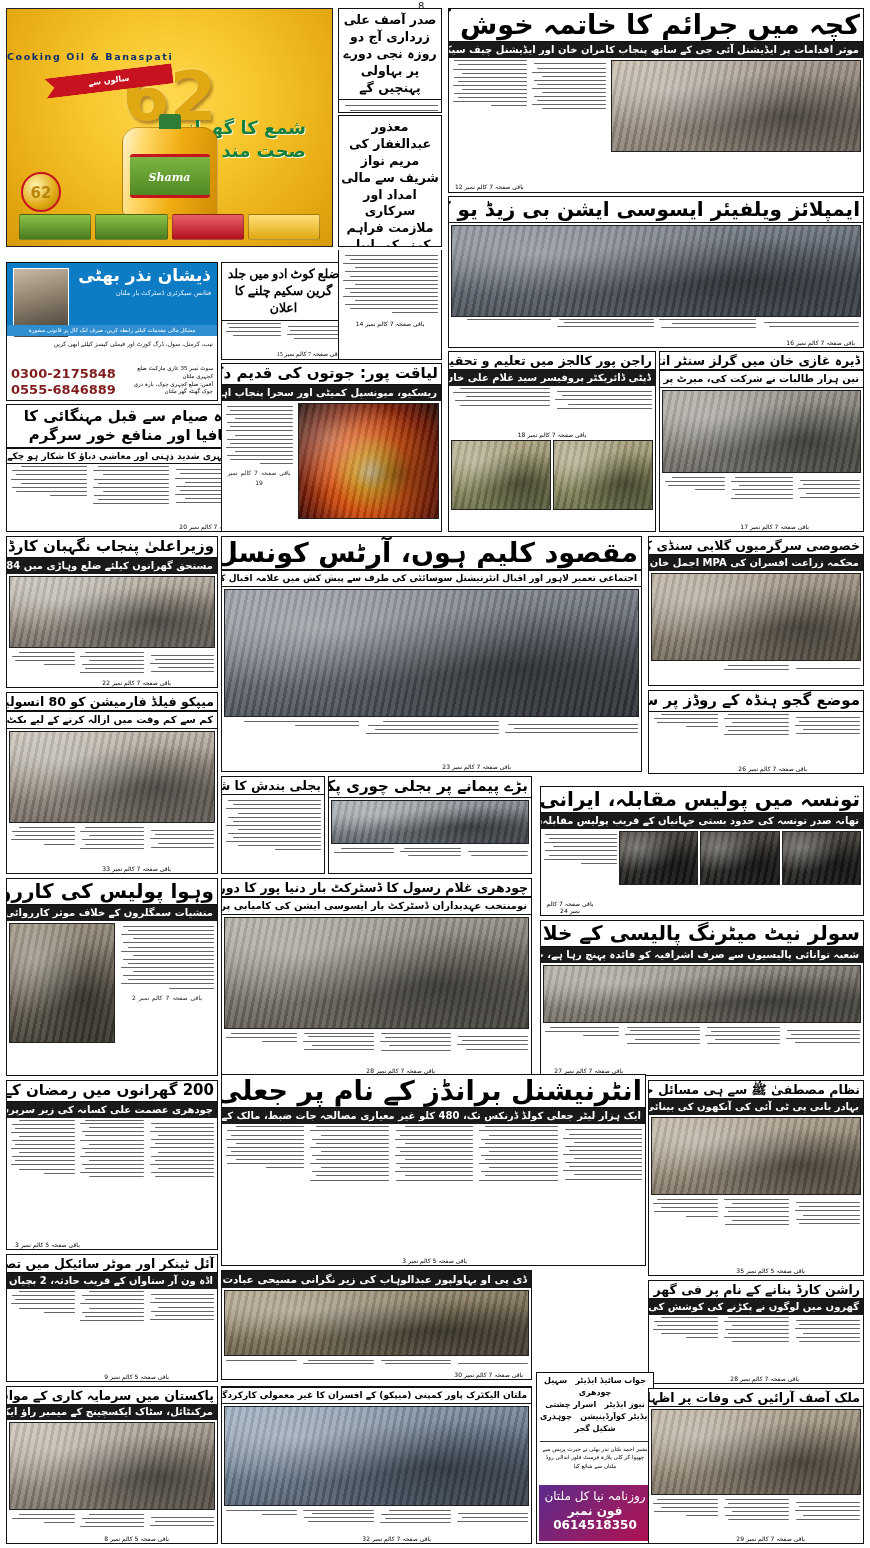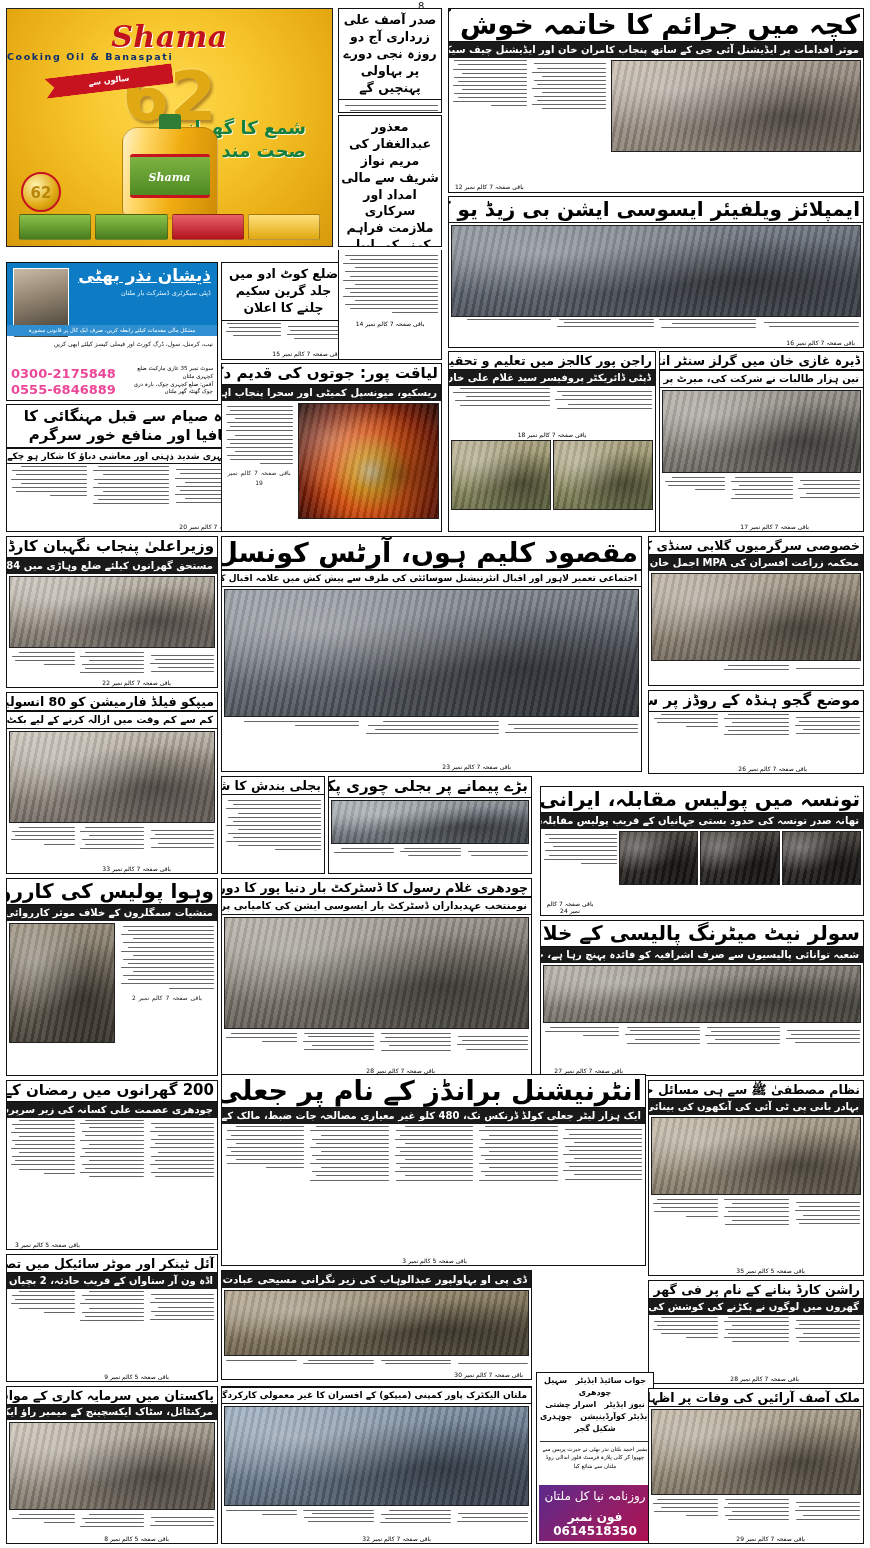--- a/index.html
+++ b/index.html
@@ -154,48 +154,48 @@
   }
 
   
   #ad-lawyer {
     position:absolute; left:6px; top:262px; width:212px; height:139px;
     border:1.5px solid #111; background:#fff; overflow:hidden;
   }
   .lw-band { position:absolute; left:0; right:0; top:0; height:62px; background:#0d7cc4; }
   .lw-name {
     position:absolute; top:4px; right:6px; direction:rtl; color:#fff;
-    font-size:17px; font-weight:bold; line-height:1.05; text-align:right;text-decoration:underline;
+    font-size:17px; font-weight:bold; line-height:1.05; text-align:right;
   }
   .lw-role { position:absolute; top:26px; right:6px; direction:rtl; color:#e8f4ff; font-size:6.5px; text-align:right; line-height:1.3; width:120px;}
   .lw-photo {
     position:absolute; left:6px; top:5px; width:56px; height:70px;
     background: linear-gradient(165deg,#c9bba8 0%,#8d7f6c 45%,#3e3a33 100%);
     border:1px solid #fff;
   }
   .lw-strip { position:absolute; left:0; right:0; top:62px; height:11px; background:#2f8fd0; }
   .lw-strip span{ display:block; direction:rtl; text-align:center; color:#fff; font-size:5.5px; line-height:11px; }
   .lw-body { position:absolute; left:4px; right:4px; top:76px; direction:rtl; font-size:6px; line-height:1.5; text-align:right; color:#111; }
   .lw-phones {
     position:absolute; left:4px; bottom:3px; width:108px;
-    font-family:"DejaVu Sans", sans-serif; font-weight:bold; font-size:13px; color:#ec4899; line-height:1.18;
+    font-family:"DejaVu Sans", sans-serif; font-weight:bold; font-size:13px; color:#7f1d1d; line-height:1.18;
   }
   .lw-foot { position:absolute; right:4px; bottom:4px; width:92px; direction:rtl; font-size:5.5px; line-height:1.4; text-align:right; }
 
   
   #imprint { position:absolute; left:536px; top:1372px; width:118px; height:172px; border:1.5px solid #111; background:#fff; }
   .imp-names { position:absolute; top:2px; left:2px; right:2px; direction:rtl; text-align:center; font-size:8px; line-height:1.5; font-weight:bold; }
   .imp-note { position:absolute; top:68px; left:3px; right:3px; direction:rtl; text-align:center; font-size:5.6px; line-height:1.5; border-top:1px solid #333; padding-top:3px; }
   .imp-brand {
     position:absolute; left:2px; right:2px; bottom:2px; height:56px;
     background: linear-gradient(135deg,#5b2a8c 0%,#8e1f6a 55%,#b01050 100%);
     color:#fff; text-align:center; padding-top:4px;
   }
   .imp-brand .t { direction:rtl; font-size:12px; font-weight:normal; }
-  .imp-brand .p { font-size:12px; font-weight:bold; letter-spacing:.4px; margin-top:7px; }
+  .imp-brand .p { font-size:12px; font-weight:bold; letter-spacing:.4px; margin-top:1px; }
 
   .pageno { position:absolute; top:1px; left:418px; font-size:10px; color:#222; }
 
   
   .lines { display:block; }
   .lines i {
     display:block; height:1px; background:#3a3a3a; opacity:.78;
     margin: 3.1px 0; border-radius:1px;
   }
   .lines i:nth-child(4n)   { width: 86%; }
@@ -205,21 +205,20 @@
   .lines.last i:last-child { width: 48%; }
 </style>
 </head>
 <body>
 
 <div class="page">
 
   <div class="pageno">8</div>
 
   <div id="ad-shama">
-    <div class="shama-logo">Shama</div>
     <div class="shama-sub">Cooking Oil &amp; Banaspati</div>
     <div class="shama-62">62</div>
     <div class="shama-ribbon">
         <span>سالوں سے</span>
       </div>
     <div class="shama-tag">
       <div>شمع کا گھرانہ،</div>
       <div>صحت مند و توانا</div>
     </div>
     <div class="shama-bottle">
@@ -302,36 +301,36 @@
           <i></i>
         </span>
     </div>
     <div class="ref" style="position:absolute; right:8px; bottom:1px;">باقی صفحہ 7 کالم نمبر 16</div>
   </div>
 
   <div id="ad-lawyer">
     <div class="lw-band"></div>
     <div class="lw-photo"></div>
     <div class="lw-name">ذیشان نذر بھٹی</div>
-    <div class="lw-role">ڈپٹی سیکرٹری ڈسٹرکٹ بار ملتان</div>
+    <div class="lw-role">فنانس سیکرٹری ڈسٹرکٹ بار ملتان</div>
     <div class="lw-strip">
         <span>مشکل مالی مقدمات کیلئے رابطہ کریں، صرف ایک کال پر قانونی مشورہ</span>
       </div>
     <div class="lw-body">نیب، کرمنل، سول، ڈرگ کورٹ اور فیملی کیسز کیلئے ابھی کریں</div>
     <div class="lw-phones">
       <div>0300-2175848</div>
       <div>0555-6846889</div>
     </div>
     <div class="lw-foot">
       <div>سوٹ نمبر 35 غازی مارکیٹ ضلع کچہری ملتان</div>
       <div>آفس: ضلع کچہری چوک، بارہ دری چوک گھنٹہ گھر ملتان</div>
     </div>
   </div>
 
-  <div class="box" style="left:221px; top:262px; width:125px; height:98px;">
+  <div class="box" style="left:221px; top:262px; width:125px; height:98px;font-family:Liberation Serif, serif;">
     <div class="hl hl-sm" style="border-bottom:none; white-space:normal; line-height:1.35; padding:3px 2px;">ضلع کوٹ ادو میں جلد گرین سکیم چلنے کا اعلان</div>
     <div class="txt c2" style="border-top:1px solid #111;">
       <span class="lines">
           <i></i>
           <i></i>
           <i></i>
           <i></i>
           <i></i>
           <i></i>
           <i></i>

